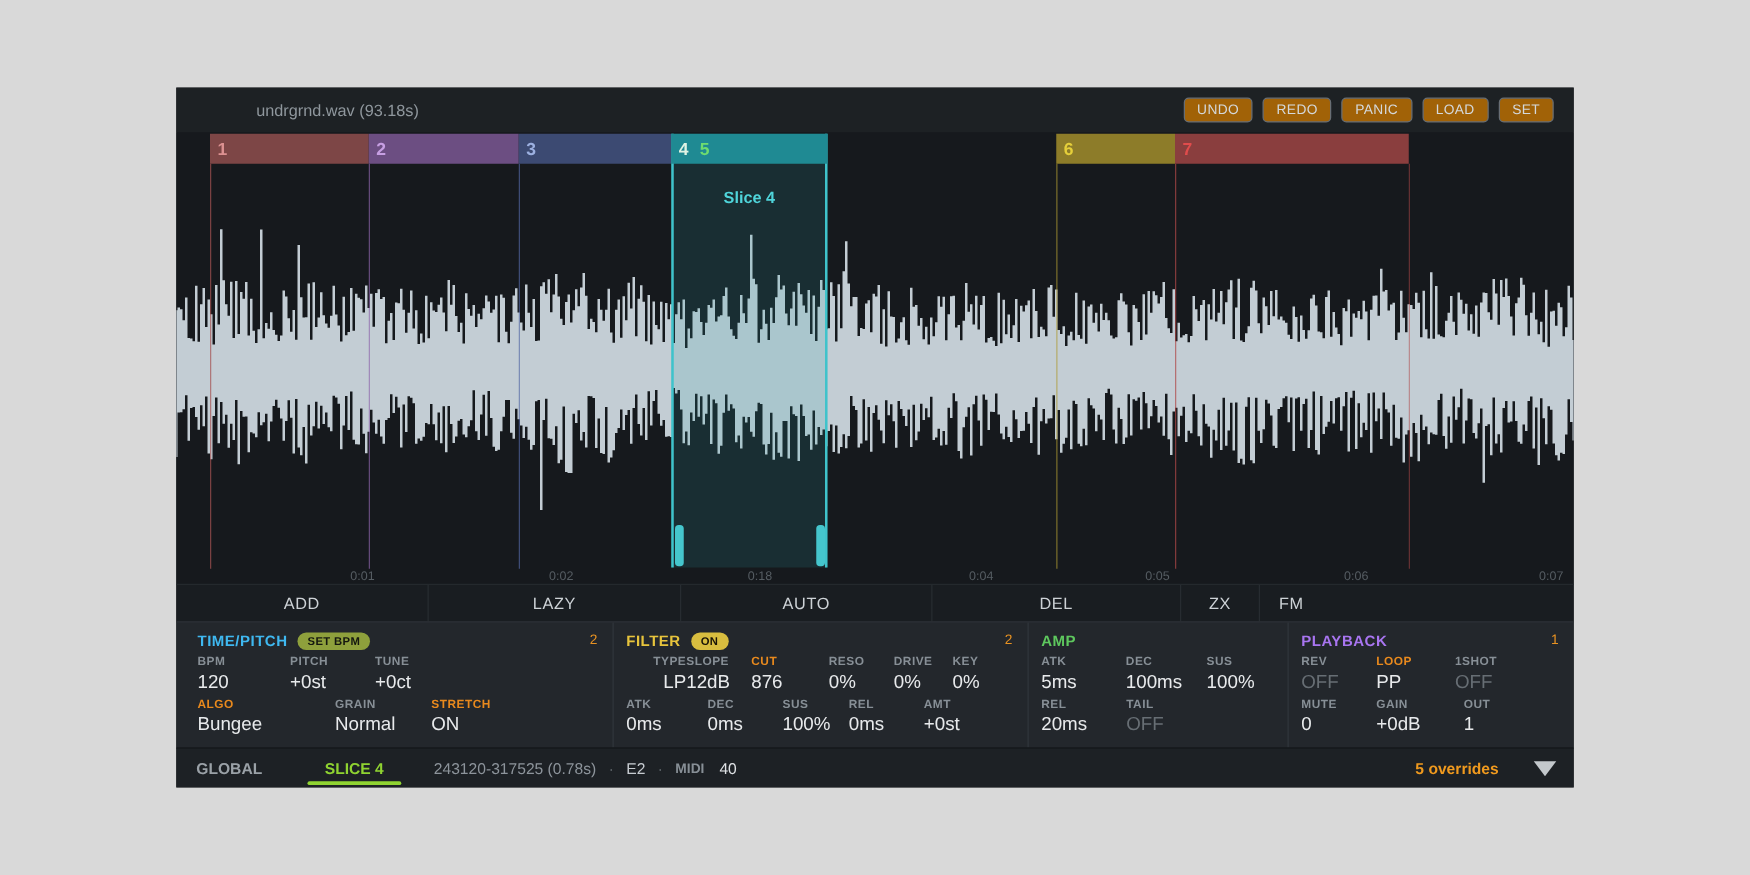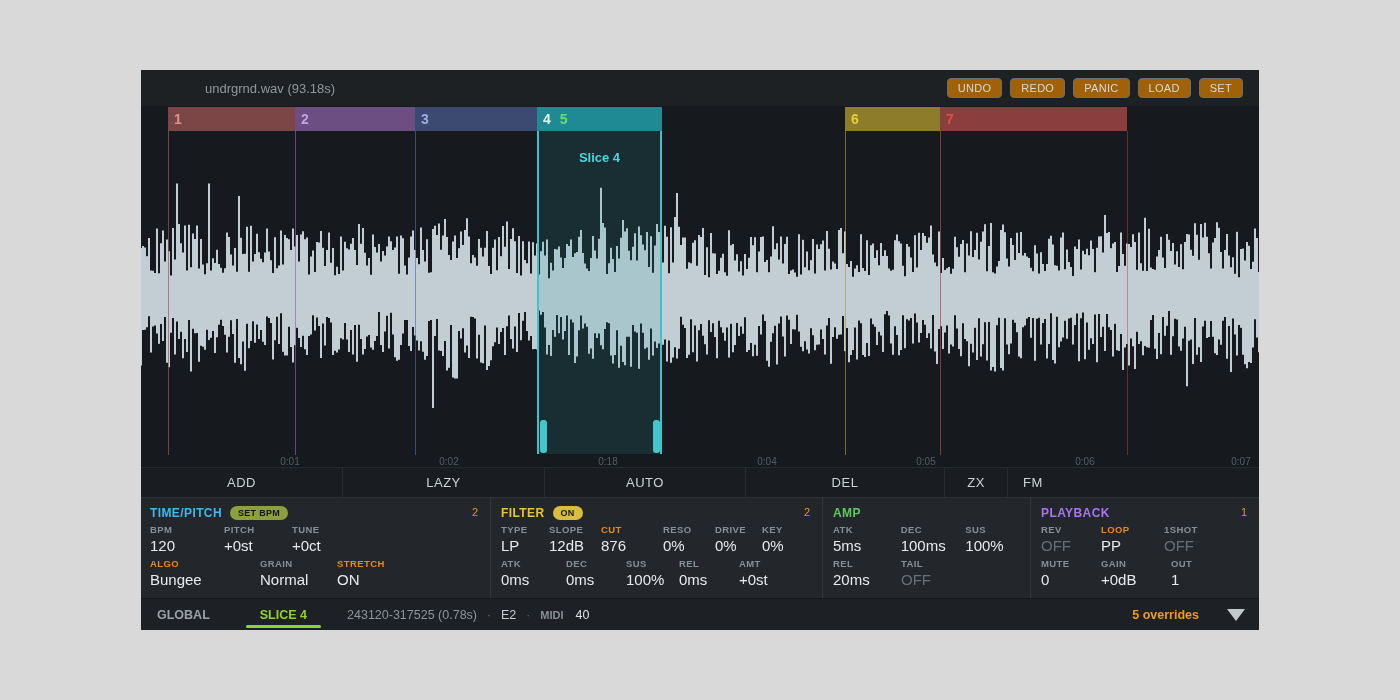--- a/index.html
+++ b/index.html
@@ -122,38 +122,38 @@
     <div class="header-bar" style="left:704px;width:95px;background:#8d7c29;">
       <span style="color:#e5cf3a;">6</span>
     </div>
     <div class="header-bar" style="left:799px;width:187px;background:#8a3e3e;">
       <span style="color:#e04c4c;">7</span>
     </div>
 
     <div class="tlabel" style="left:149px;">0:01</div>
     <div class="tlabel" style="left:308px;">0:02</div>
     <div class="tlabel" style="left:467px;">0:18</div>
-    <div class="tlabel" style="left:626px;">0:04</div>
+    <div class="tlabel" style="left:644px;">0:04</div>
     <div class="tlabel" style="left:785px;">0:05</div>
     <div class="tlabel" style="left:944px;">0:06</div>
     <div class="tlabel" style="left:1100px;">0:07</div>
   </div>
 
   <div class="tools">
     <div class="tool" style="width:201px;">ADD</div>
     <div class="tool" style="width:202px;">LAZY</div>
     <div class="tool" style="width:201px;">AUTO</div>
     <div class="tool" style="width:199px;">DEL</div>
     <div class="tool" style="width:63px;">ZX</div>
     <div class="tool" style="width:51px;">FM</div>
   </div>
 
   <div class="panel">
 
-    <div class="section" style="width:349px;padding-left:9px;">
+    <div class="section" style="width:349px;padding-left:17px;">
       <div class="sec-head">
         <span class="sec-title" style="color:#3fb8f0;">TIME/PITCH</span>
         <span class="badge badge-setbpm">SET BPM</span>
       </div>
       <div class="count">2</div>
       <div class="prow">
         <div class="param" style="width:74px;">
           <div class="plabel">BPM</div>
           <div class="pvalue">120</div>
         </div>
@@ -182,21 +182,21 @@
       </div>
     </div>
 
     <div class="section" style="width:332px;">
       <div class="sec-head">
         <span class="sec-title" style="color:#e7c43c;">FILTER</span>
         <span class="badge badge-on">ON</span>
       </div>
       <div class="count">2</div>
       <div class="prow">
-        <div class="param" style="width:48px;">
+        <div class="param" style="width:48px;text-align:right;">
           <div class="plabel">TYPE</div>
           <div class="pvalue">LP</div>
         </div>
         <div class="param" style="width:52px;">
           <div class="plabel">SLOPE</div>
           <div class="pvalue">12dB</div>
         </div>
         <div class="param" style="width:62px;">
           <div class="plabel orange">CUT</div>
           <div class="pvalue">876</div>

